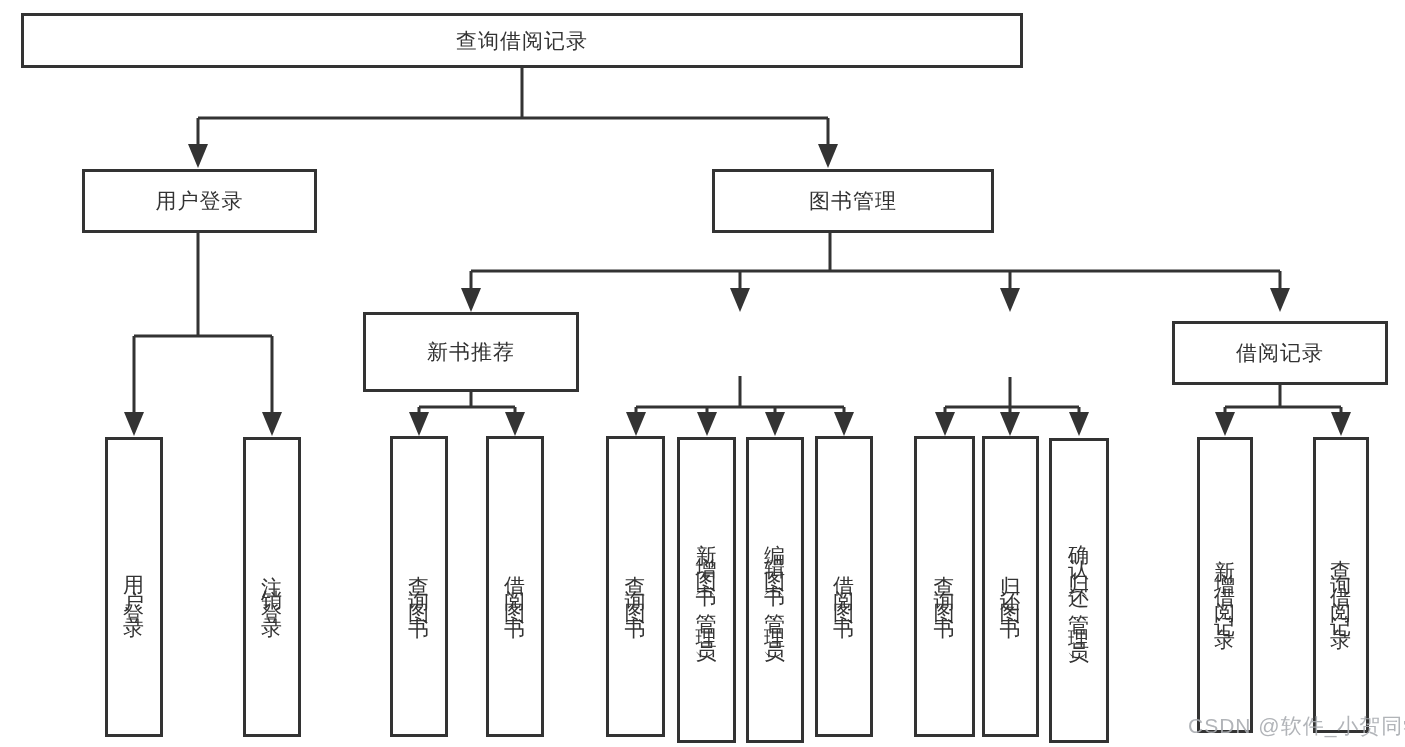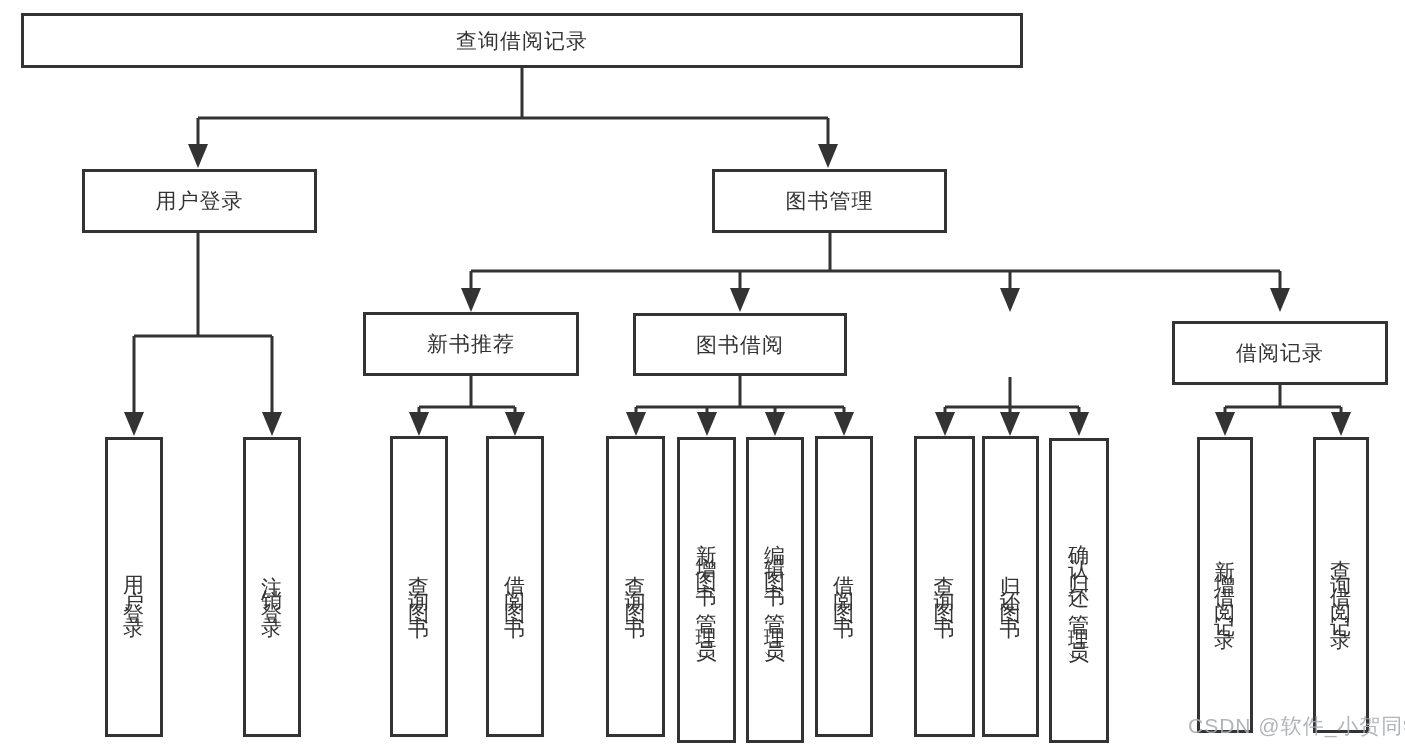--- a/index.html
+++ b/index.html
@@ -68,24 +68,23 @@
       <polygon points="1000,412 1020,412 1010,436"></polygon>
       <polygon points="1069,412 1089,412 1079,436"></polygon>
       <polygon points="1215,412 1235,412 1225,436"></polygon>
       <polygon points="1331,412 1351,412 1341,436"></polygon>
     </g>
   </svg>
 
   <div class="hnode" style="left:21px;top:13px;width:1002px;height:55px">查询借阅记录</div>
 
   <div class="hnode" style="left:82px;top:169px;width:235px;height:64px">用户登录</div>
-  <div class="hnode" style="left:712px;top:169px;width:235px;height:64px">图书管理</div>
+  <div class="hnode" style="left:712px;top:169px;width:282px;height:64px">图书管理</div>
 
-  <div class="hnode" style="left:363px;top:312px;width:216px;height:64px">新书推荐</div>
-  <div class="hnode" style="left:633px;top:313px;width:214px;height:63px">图书借阅</div>
+  <div class="hnode" style="left:363px;top:312px;width:216px;height:80px">新书推荐</div>
   <div class="hnode" style="left:1172px;top:321px;width:216px;height:64px">借阅记录</div>
 
   <div class="vnode" style="left:105px;top:437px;width:58px;height:300px">
     <span class="vtext">用户登录</span>
   </div>
   <div class="vnode" style="left:243px;top:437px;width:58px;height:300px">
     <span class="vtext">注销登录</span>
   </div>
 
   <div class="vnode" style="left:390px;top:436px;width:58px;height:301px">

